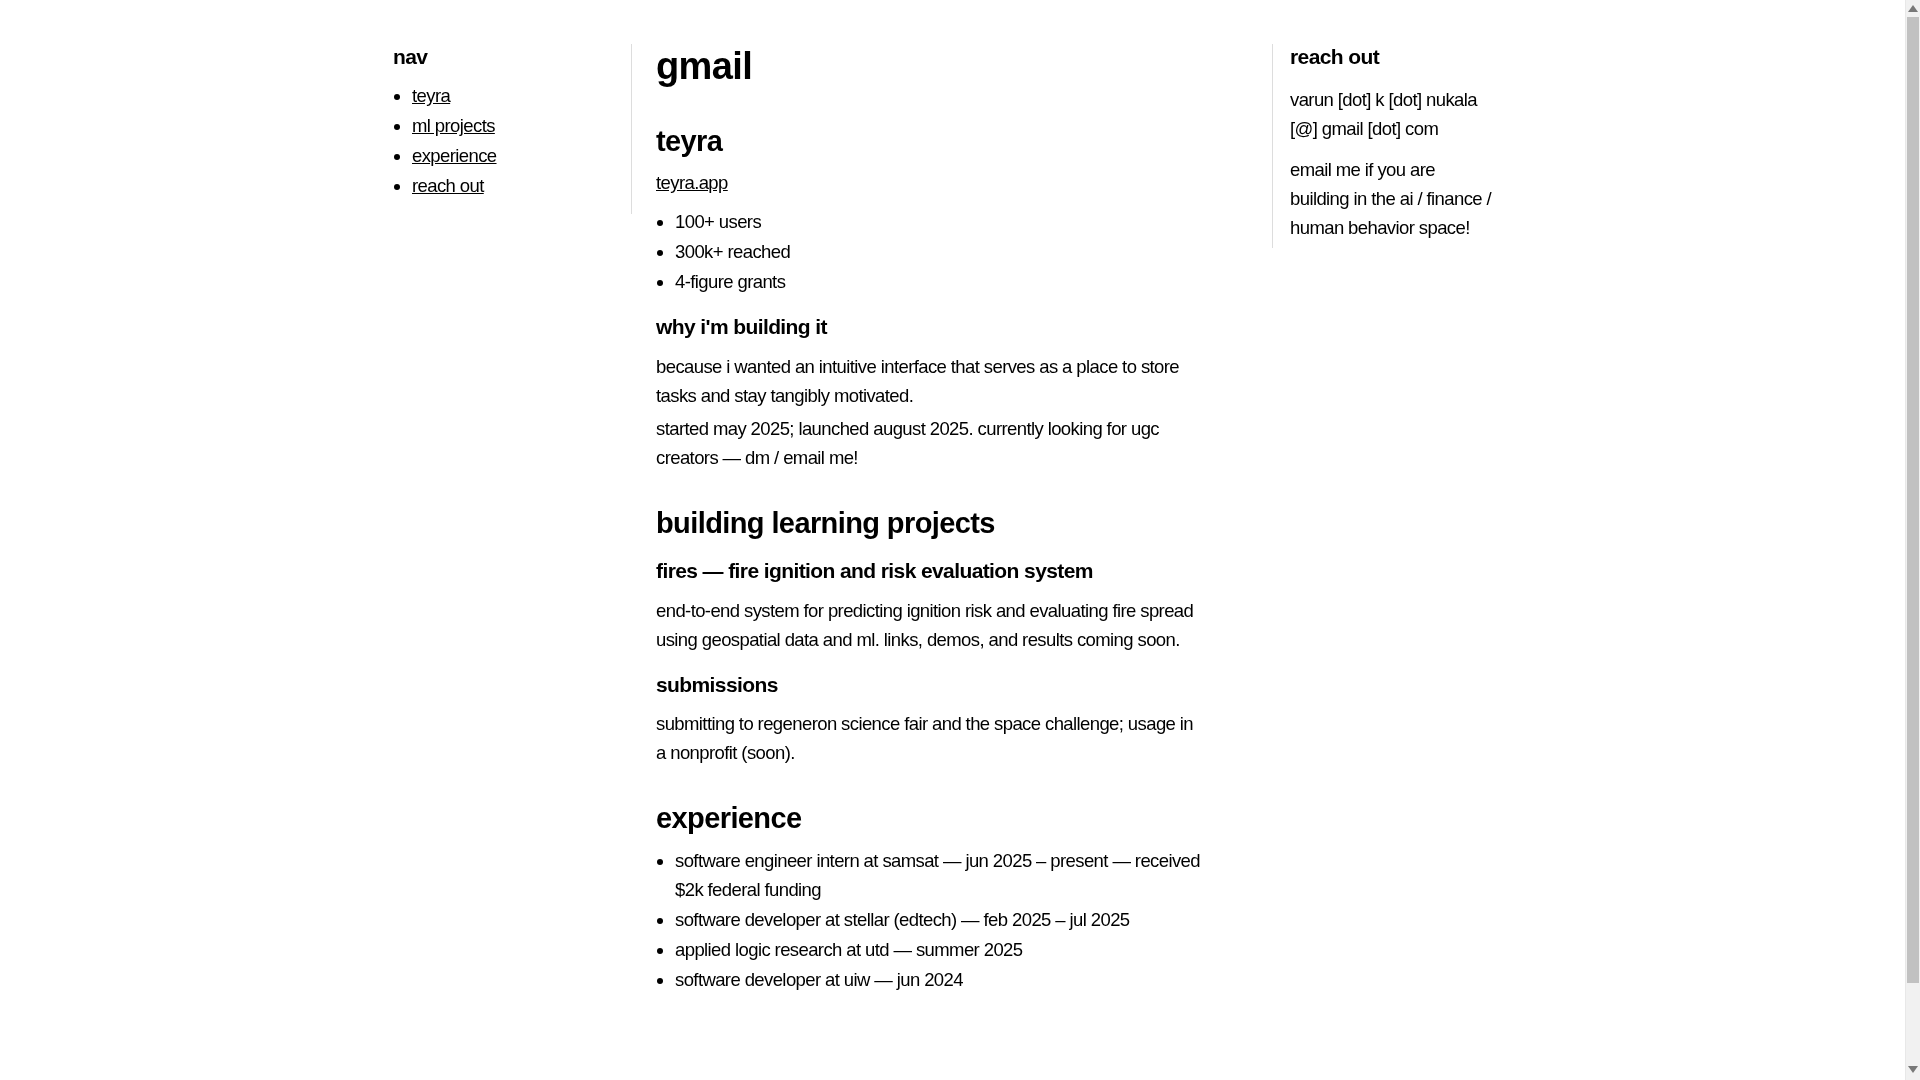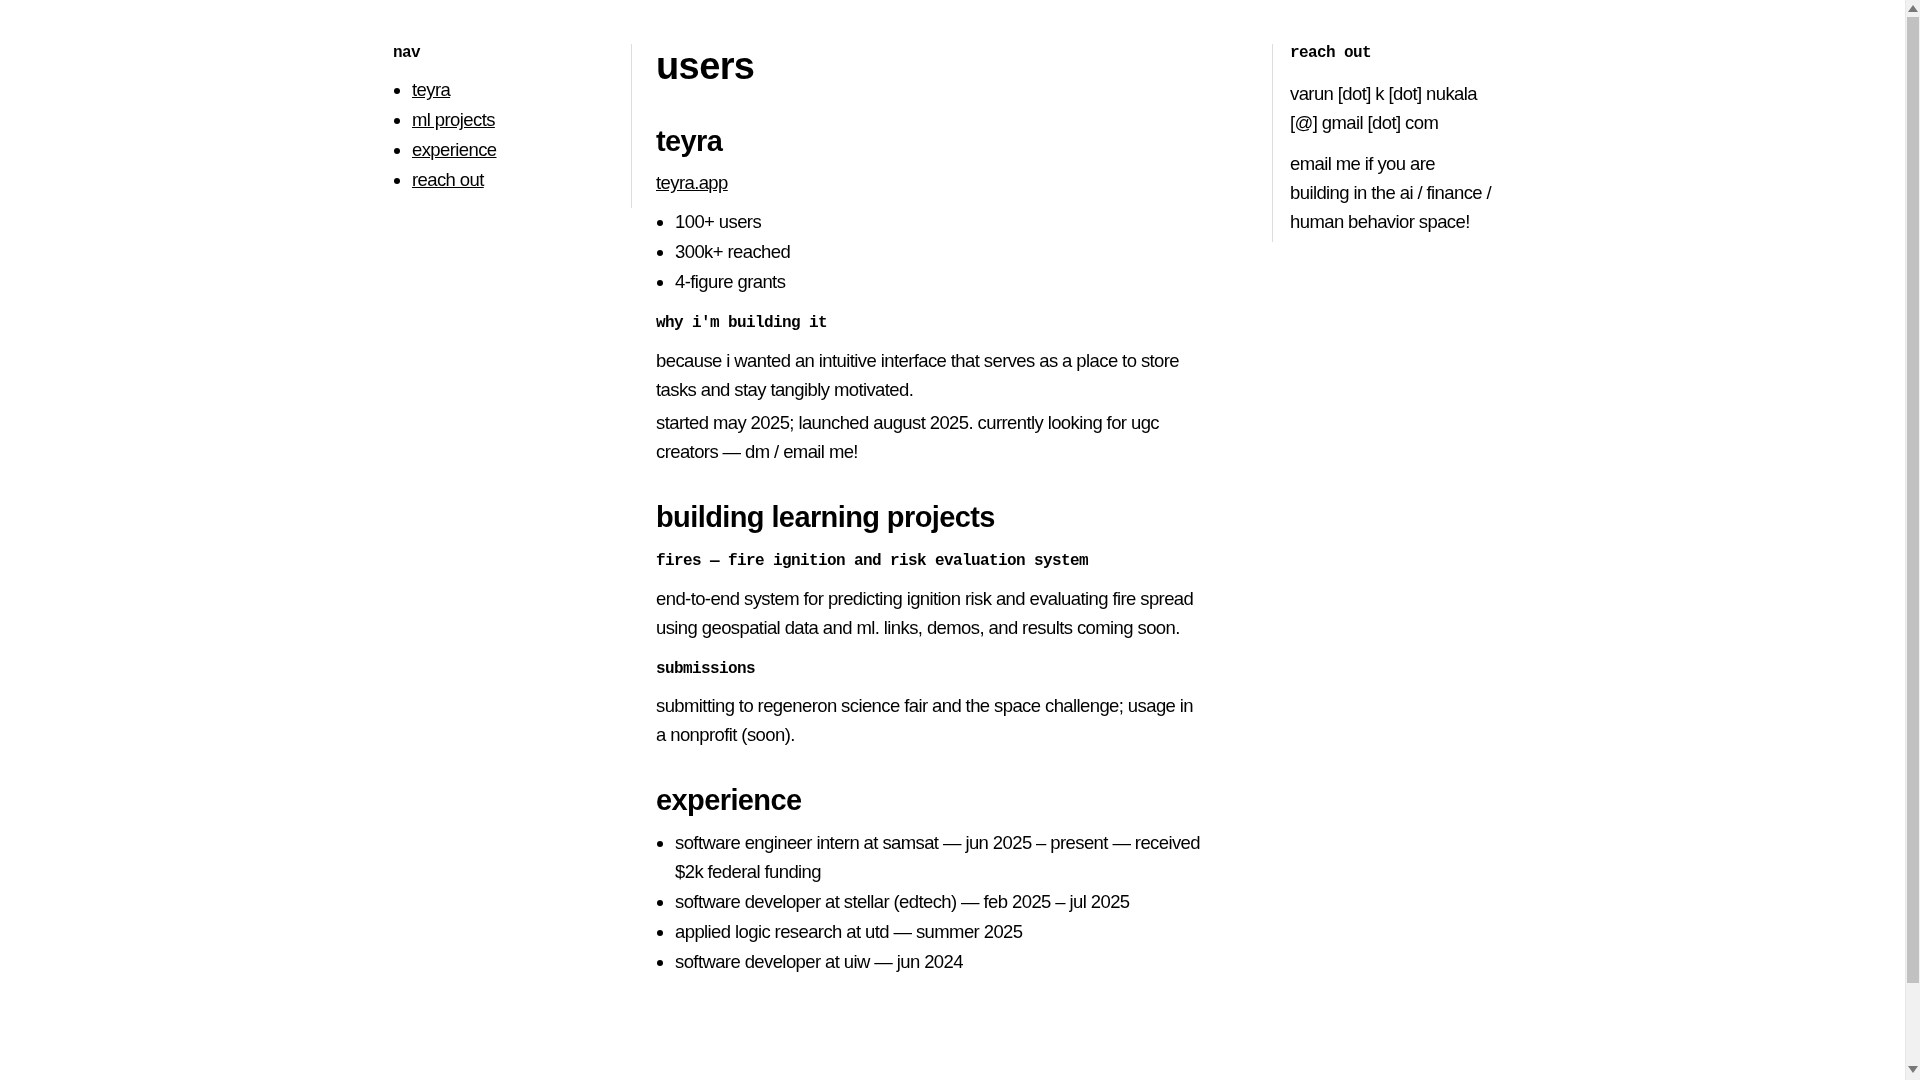--- a/index.html
+++ b/index.html
@@ -40,21 +40,21 @@
   .col-contact {
     width: 281px;
     border-left: 1px solid #dddddd;
     padding-left: 17px;
     padding-bottom: 2px;
   }
 
   h1, h2, h3 { font-weight: bold; }
   h1 { font-size: 38px; line-height: 1.2; margin: 0 0 13px 0; }
   h2 { font-size: 29px; line-height: 1.2; margin: 34px 0 10px 0; }
-  h3 { font-size: 16px; line-height: 1.2; margin: 18px 0 12px 0; font-family: Liberation Mono, monospace; }
+  h3 { font-size: 21px; line-height: 1.2; margin: 18px 0 12px 0; }
   p  { margin: 4px 0; }
 
   ul { margin: 10px 0; padding-left: 19px; }
   li { margin: 1px 0; }
   ul.exp li { margin: 0 0 1px 0; }
 
   a { color: #000000; text-decoration: underline; }
 
   .pre { white-space: pre-line; }
 
@@ -106,21 +106,21 @@
     <h3>nav</h3>
     <ul>
       <li><a href="#">teyra</a></li>
       <li><a href="#">ml projects</a></li>
       <li><a href="#">experience</a></li>
       <li><a href="#">reach out</a></li>
     </ul>
   </aside>
 
   <main class="col col-main">
-    <h1>users</h1>
+    <h1>gmail</h1>
 
     <h2>teyra</h2>
     <p><a href="#">teyra.app</a></p>
     <ul>
       <li>100+ users</li>
       <li>300k+ reached</li>
       <li>4-figure grants</li>
     </ul>
     <h3>why i'm building it</h3>
     <p class="pre">because i wanted an intuitive interface that serves as a place to store

